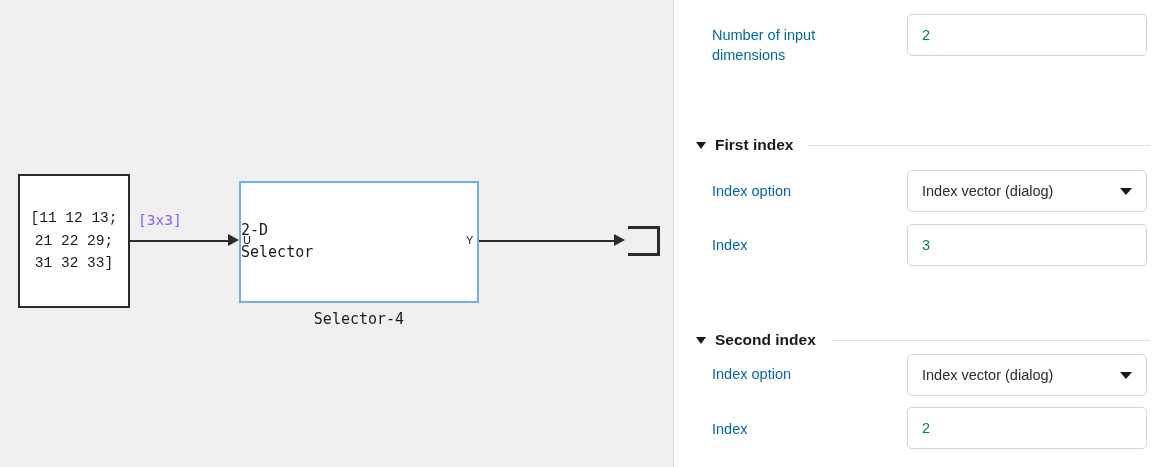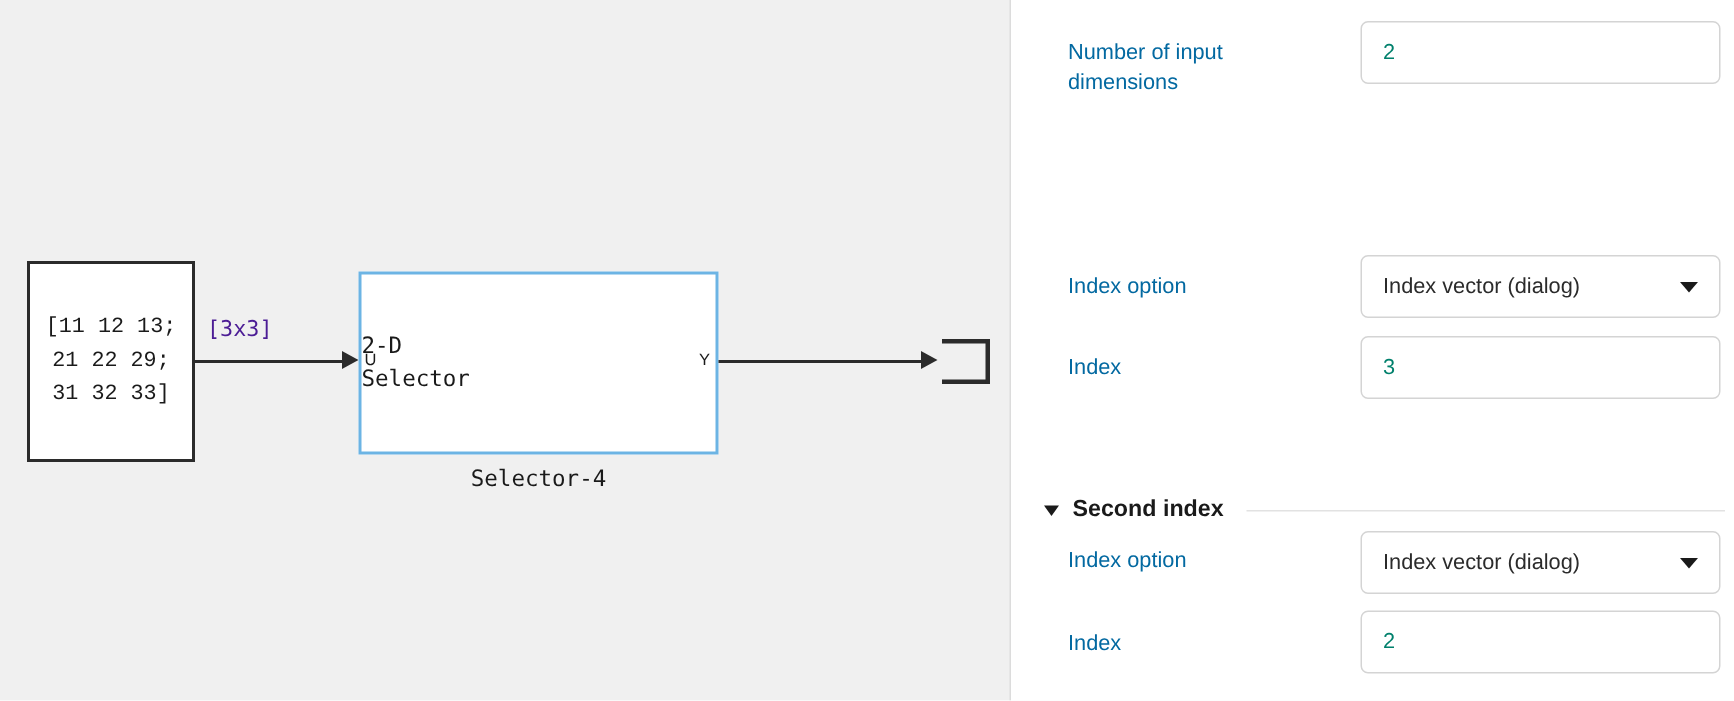--- a/index.html
+++ b/index.html
@@ -66,21 +66,21 @@
     border-top: 6px solid transparent;
     border-bottom: 6px solid transparent;
     border-left: 11px solid #2b2b2b;
   }
   #wire1-label {
     position: absolute;
     left: 138px;
     top: 212px;
     font-family: "DejaVu Sans Mono", "Liberation Mono", monospace;
     font-size: 14.5px;
-    color: #4c1d95;
+    color: #8b5cf6;
     white-space: pre;
   }
 
   
   #selector-block {
     position: absolute;
     left: 239px;
     top: 181px;
     width: 240px;
     height: 122px;
@@ -276,20 +276,25 @@
     <div id="terminator"></div>
   </div>
 
   <div id="panel">
 
     <div class="prop-label" style="top:25px;">Number of input dimensions</div>
     <div class="field" style="top:14px;">
       <span class="value">2</span>
     </div>
 
+    <div class="section-header" style="top:136px;">
+      <span class="sec-caret"></span>
+      <span class="sec-title">First index</span>
+      <span class="sec-rule"></span>
+    </div>
 
     <div class="prop-label" style="top:181px;">Index option</div>
     <div class="dropdown" style="top:170px;">
       <span class="dd-text">Index vector (dialog)</span>
       <span class="dd-caret"></span>
     </div>
 
     <div class="prop-label" style="top:235px;">Index</div>
     <div class="field" style="top:224px;">
       <span class="value">3</span>

